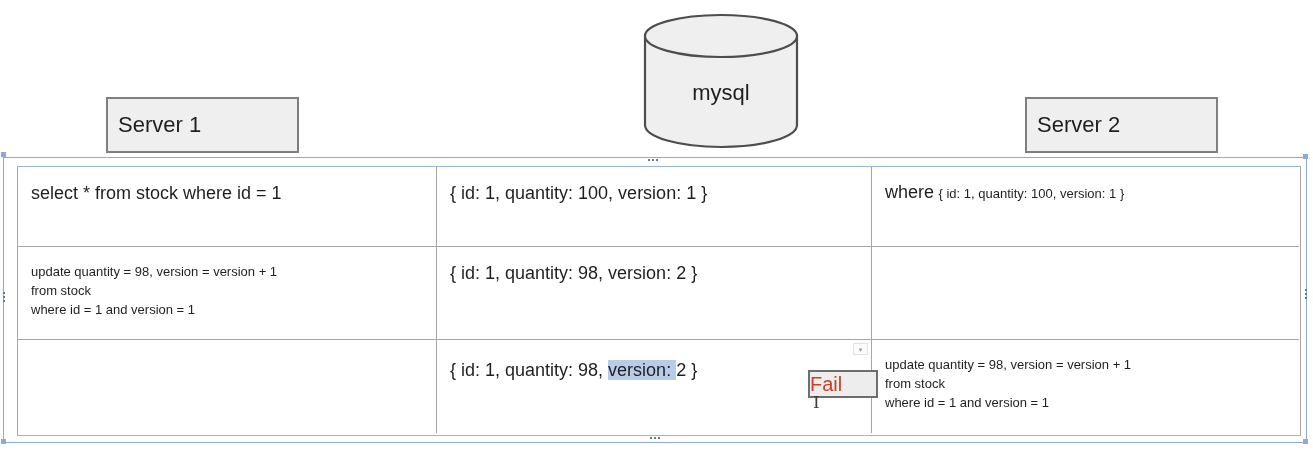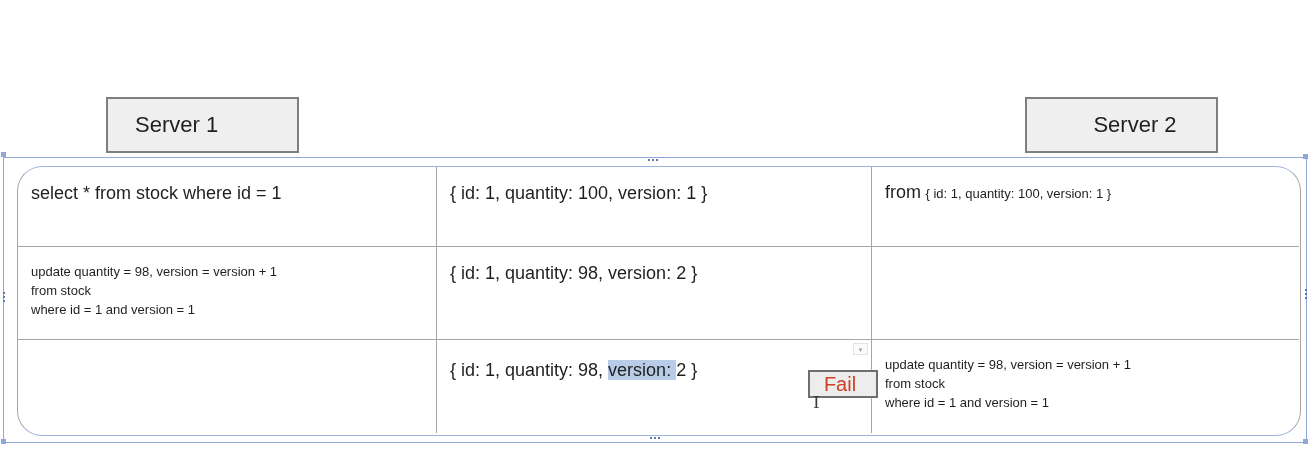--- a/index.html
+++ b/index.html
@@ -7,21 +7,21 @@
     position:relative; width:1313px; height:453px; background:#ffffff;
     font-family:"Liberation Sans", sans-serif; color:var(--text-color,#1f1f1f);
     overflow:hidden;
   }
   
   .shape-box {
     position:absolute; box-sizing:border-box;
     background:var(--shape-fill,#efefef);
     border:2px solid var(--shape-border,#7f7f7f);
     display:flex; align-items:center;
-    font-size:22px; padding-left:27px;
+    font-size:22px; padding-left:10px;
   }
   
   #db-shape { position:absolute; left:643px; top:12px; width:156px; height:140px; }
   #db-shape svg { display:block; }
   #db-shape .cyl { fill:var(--shape-fill,#f1f1f1); stroke:#4d4d4d; stroke-width:2.2; }
   #db-label {
     position:absolute; left:0; top:68px; width:156px; text-align:center;
     font-size:22px;
   }
   
@@ -41,21 +41,20 @@
   #tbl {
     position:absolute; left:17px; top:166px; width:1284px; height:270px;
     box-sizing:border-box;
     border-top:1.5px solid var(--table-outer-border,#9db4dd);
     border-bottom:1.5px solid var(--table-outer-border,#9db4dd);
     border-left:1.5px solid var(--table-border,#a6a6a6);
     border-right:1.5px solid var(--table-border,#a6a6a6);
     display:grid;
     grid-template-columns:419px 435px 427px;
     grid-template-rows:80px 93px 93px;
-    border-radius:25px;
   }
   .cell {
     box-sizing:border-box; position:relative;
     border-right:1.5px solid var(--table-border,#a6a6a6);
     border-bottom:1.5px solid var(--table-border,#a6a6a6);
     padding:15px 13px;
   }
   .cell.last-col { border-right:none; }
   .cell.last-row { border-bottom:none; }
   .big { font-size:18px; line-height:22px; }
@@ -67,42 +66,49 @@
   .cell-dd {
     position:absolute; right:3px; top:3px; width:15px; height:12px;
     background:#fbfbfb; border:1px solid #e3e3e3; box-sizing:border-box;
     display:flex; align-items:center; justify-content:center;
     font-size:7px; color:#9a9a9a; line-height:1;
   }
   
   #fail-shape {
     position:absolute; left:808px; top:370px; width:70px; height:28px;
     box-sizing:border-box; background:#ededed; border:2px solid #6e6e6e;
-    display:flex; align-items:center; justify-content:center; padding-right:6px;
+    display:flex; align-items:center; justify-content:flex-start; padding-right:6px;
     font-size:20px; color:var(--fail-color,#cc4125); z-index:3;
   }
   
   #text-cursor {
     position:absolute; left:813px; top:392px; z-index:4;
     font-family:"DejaVu Serif", serif; font-size:17px; color:#3c3c3c;
   }
 </style>
 </head>
 <body>
 
 <div id="canvas">
 
   <div class="shape-box" style="left:106px; top:97px; width:193px; height:56px;">
     <span>Server 1</span>
   </div>
 
-  <div class="shape-box" style="left:1025px; top:97px; width:193px; height:56px;justify-content:center;">
+  <div class="shape-box" style="left:1025px; top:97px; width:193px; height:56px;">
     <span>Server 2</span>
   </div>
 
+  <div id="db-shape">
+    <svg width="156" height="140" viewBox="0 0 156 140">
+      <path class="cyl" d="M2 24 L2 113 A76 22 0 0 0 154 113 L154 24 Z"></path>
+      <ellipse class="cyl" cx="78" cy="24" rx="76" ry="21"></ellipse>
+    </svg>
+    <div id="db-label">mysql</div>
+  </div>
 
   <div id="sel-frame"></div>
   <div class="corner-handle" style="left:1px;  top:152px;"></div>
   <div class="corner-handle" style="left:1303px; top:154px;"></div>
   <div class="corner-handle" style="left:1px;  top:439px;"></div>
   <div class="corner-handle" style="left:1303px; top:439px;"></div>
 
   <div class="dots h" style="left:648px; top:159px;">
       <i></i>
       <i></i>
@@ -126,21 +132,21 @@
 
   <div id="tbl">
 
     <div class="cell big">
       <span>select * from stock where id = 1</span>
     </div>
     <div class="cell big">
       <span>{ id: 1, quantity: 100, version: 1 }</span>
     </div>
     <div class="cell last-col">
-      <span class="read-prefix">from</span>
+      <span class="read-prefix">where</span>
       <span class="read-json">{ id: 1, quantity: 100, version: 1 }</span>
     </div>
 
     <div class="cell small">
       <div>update quantity = 98, version = version + 1</div>
       <div>from stock</div>
       <div>where id = 1 and version = 1</div>
     </div>
     <div class="cell big">
       <span>{ id: 1, quantity: 98, version: 2 }</span>

